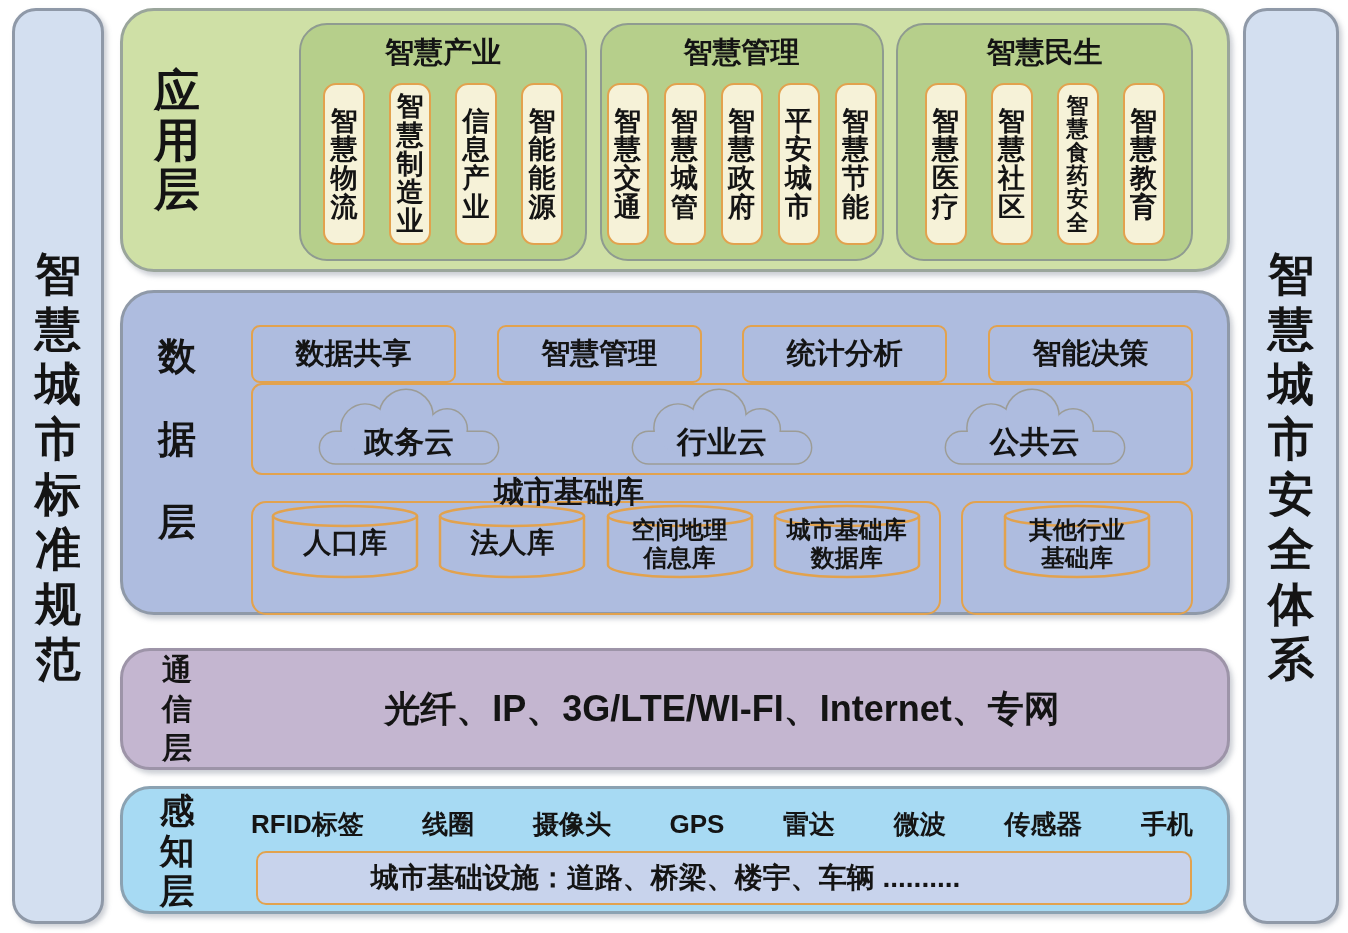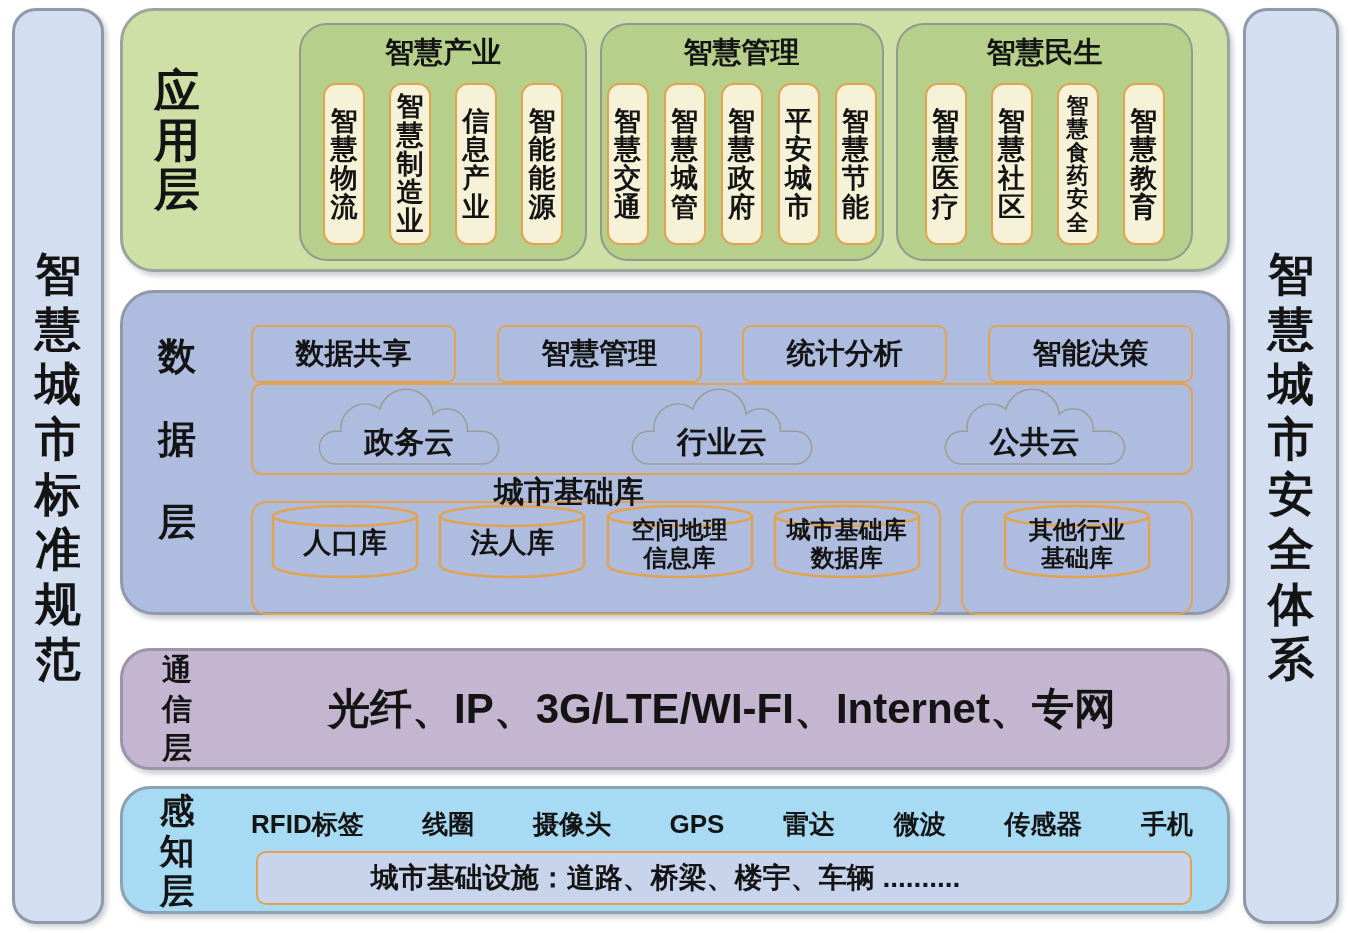--- a/index.html
+++ b/index.html
@@ -62,21 +62,21 @@
     border-radius:15px;display:flex;align-items:flex-start;justify-content:space-evenly;}
   .db-box.big{left:0;width:690px;}
   .db-box.small{left:710px;width:232px;}
   .cyl{position:relative;width:150px;height:78px;}
   .cyl svg{position:absolute;inset:0;width:100%;height:100%;}
   .cyl-text{position:absolute;left:0;right:0;top:26px;text-align:center;font-size:28px;line-height:1;}
   .cyl-text.two-line{top:13px;font-size:24px;line-height:1.15;}
 
   
   .comm-text{position:absolute;left:128px;width:942px;top:0;height:100%;
-    display:flex;align-items:center;justify-content:center;font-size:42px;white-space:nowrap;}
+    display:flex;align-items:center;justify-content:center;font-size:36px;white-space:nowrap;}
 
   
   .devices{position:absolute;left:128px;width:942px;top:18px;height:34px;
     display:flex;justify-content:space-between;align-items:center;font-size:26px;}
   .infra-box{position:absolute;left:133px;width:936px;top:62px;height:54px;box-sizing:border-box;
     background:var(--infra-bg);border:2.5px solid var(--accent-orange);border-radius:10px;
     display:flex;align-items:center;justify-content:center;padding-right:117px;font-size:28px;white-space:nowrap;}
 </style>
 </head>
 <body>

